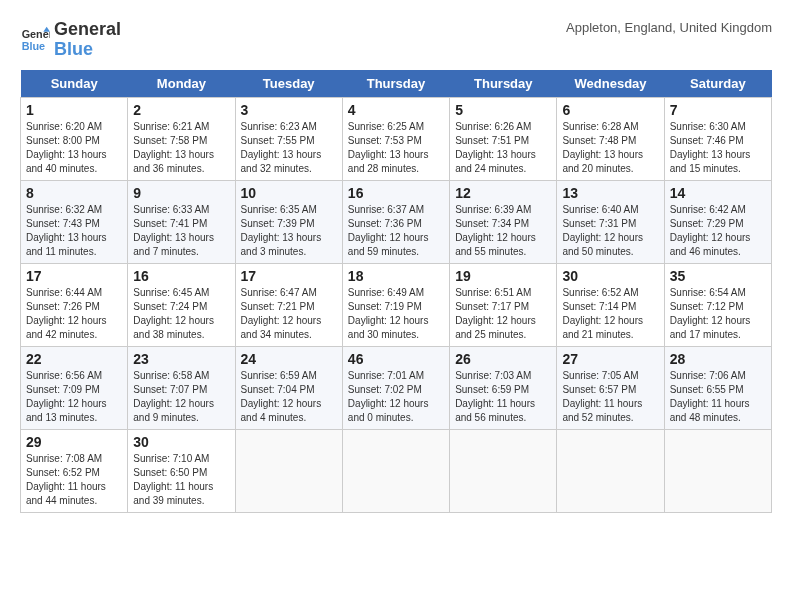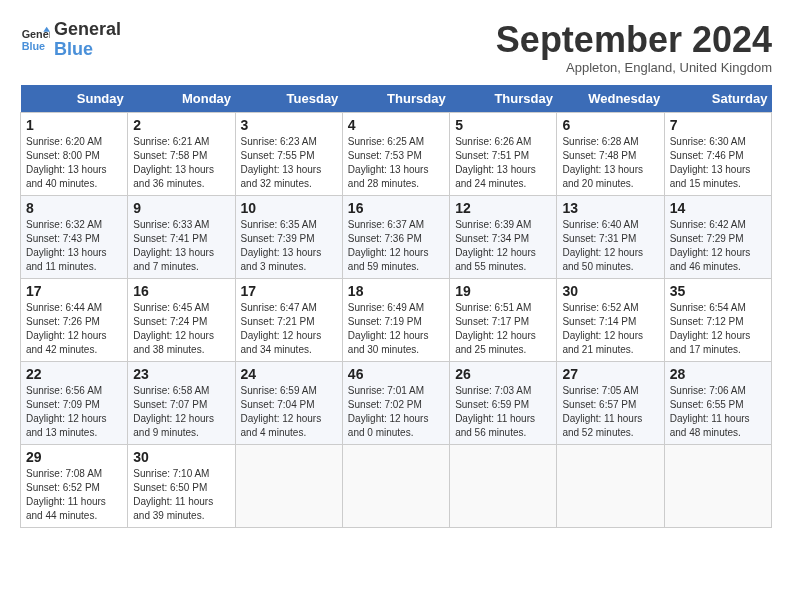--- a/index.html
+++ b/index.html
@@ -49,21 +49,21 @@
     }
     table {
       width: 100%;
       border-collapse: collapse;
       font-size: 11px;
     }
     th {
       background-color: #3b6cb7;
       color: #fff;
       padding: 6px 4px;
-      text-align: right;
+      text-align: center;
       font-size: 13px;
       font-weight: bold;
     }
     td {
       border: 1px solid #ccc;
       vertical-align: top;
       padding: 4px 5px;
       height: 80px;
       width: 14.28%;
       background: #fff;
@@ -102,21 +102,20 @@
       <polygon points="28,8 36,8 32,2" fill="#4a90d9"></polygon>
     </svg>
     <div>
       <div class="logo-text">
         <div>General</div>
         <div><span>Blue</span></div>
       </div>
     </div>
   </div>
   <div class="title-block">
-    <div class="month-title">September 2024</div>
     <div class="location">Appleton, England, United Kingdom</div>
   </div>
 </div>
 
 <table>
   <thead>
     <tr>
       <th>Sunday</th>
       <th>Monday</th>
       <th>Tuesday</th>

